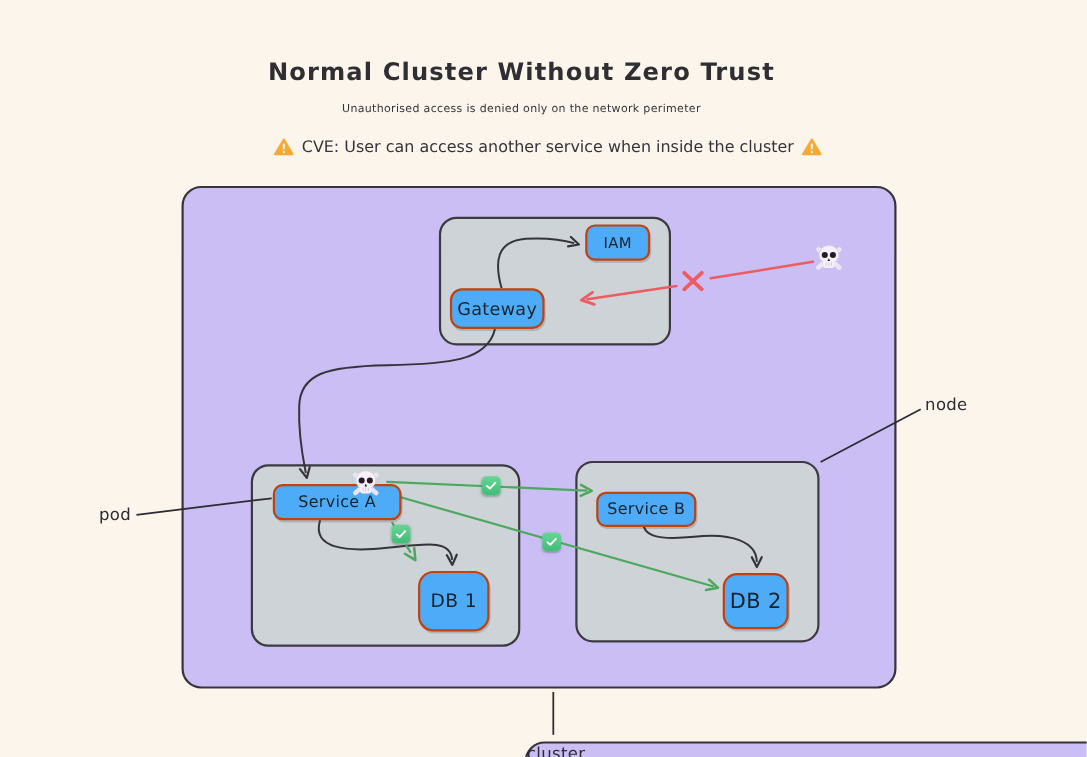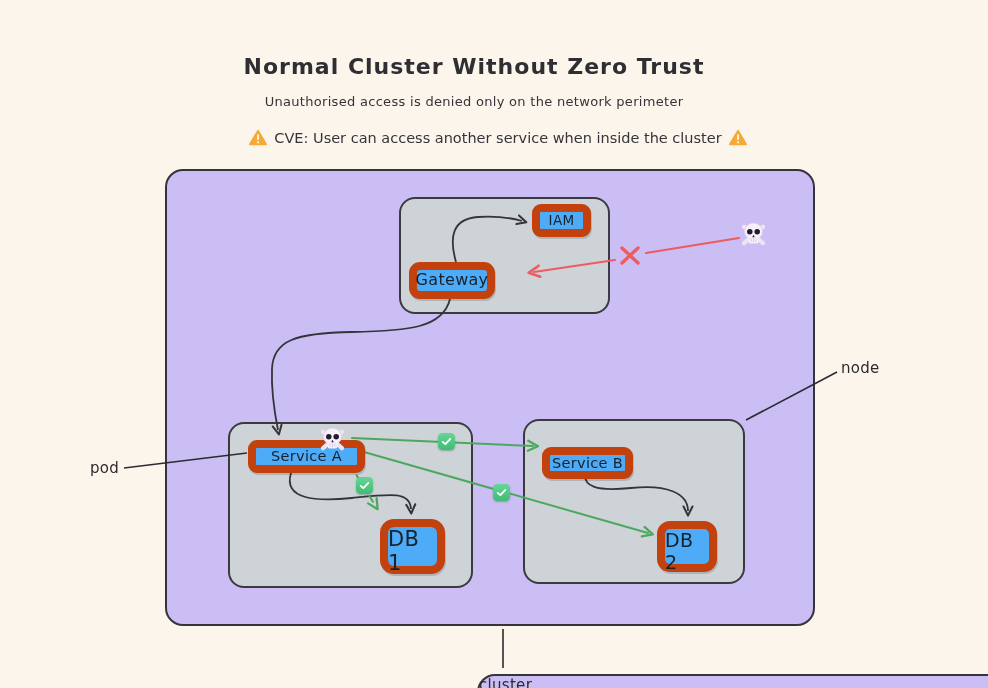--- a/index.html
+++ b/index.html
@@ -9,47 +9,47 @@
   }
   *{margin:0;padding:0;box-sizing:border-box;}
   html,body{background:var(--background);}
   .stage{
     position:relative;width:988px;height:688px;overflow:hidden;
     background:var(--background);
     font-family:"DejaVu Sans",sans-serif;color:#2f2e33;margin-top:41px;
   }
   .hdr{position:absolute;left:0;top:0;width:948px;text-align:center;}
   .title{margin-top:13px;font-size:22px;font-weight:bold;letter-spacing:1px;color:#2f2e33;}
-  .subtitle{margin-top:15px;font-size:13px;letter-spacing:.3px;color:#35343a;text-align:center;}
+  .subtitle{margin-top:15px;font-size:10px;letter-spacing:.3px;color:#35343a;text-align:center;}
   .warnrow{margin-top:20px;position:relative;left:24px;display:flex;align-items:center;justify-content:center;gap:7px;font-size:14.5px;color:#35343a;}
   .warn-ic{width:18px;height:17px;flex:0 0 auto;}
 
   .cluster{
     position:absolute;left:165px;top:128px;width:650px;height:457px;
     background:var(--cluster-fill);border:2px solid var(--stroke);border-radius:18px;
   }
   .gnode{
     position:absolute;background:var(--node-fill);
     border:2px solid #3c3a41;border-radius:16px;
   }
   .gnode.ctrl{left:399px;top:156px;width:211px;height:117px;}
   .gnode.na{left:228px;top:381px;width:245px;height:166px;}
   .gnode.nb{left:523px;top:378px;width:222px;height:165px;}
 
   .bluebox{
-    position:absolute;display:flex;justify-content:center;
-    background:var(--pod-fill);border:8px solid #c2410c;color:#16222c;
+    position:absolute;display:flex;align-items:center;justify-content:center;
+    background:var(--pod-fill);border:2px solid #c2410c;color:#16222c;
     font-weight:500;letter-spacing:.3px;
     box-shadow:1px 2px 0 rgba(40,40,60,.18);
   }
   .bx-iam{left:532px;top:163px;width:59px;height:33px;border-radius:9px;font-size:13.5px;}
   .bx-gateway{left:409px;top:221px;width:86px;height:37px;border-radius:11px;font-size:16px;}
   .bx-service-a{left:248px;top:399px;width:117px;height:33px;border-radius:9px;font-size:14.5px;}
   .bx-service-b{left:542px;top:406px;width:91px;height:32px;border-radius:9px;font-size:14.5px;}
-  .bx-db1{left:380px;top:478px;width:65px;height:55px;border-radius:14px;font-size:21px;}
+  .bx-db1{left:380px;top:478px;width:65px;height:55px;border-radius:14px;font-size:17px;}
   .bx-db2{left:657px;top:480px;width:60px;height:51px;border-radius:13px;font-size:19px;}
 
   svg.overlay{position:absolute;left:0;top:0;width:988px;height:688px;pointer-events:none;}
 
   .skull{position:absolute;width:31px;height:31px;}
   .skull.attacker{left:738px;top:178px;}
   .skull.on-service-a{left:317px;top:383px;}
 
   .badge{
     position:absolute;width:17px;height:17px;border-radius:4.5px;

